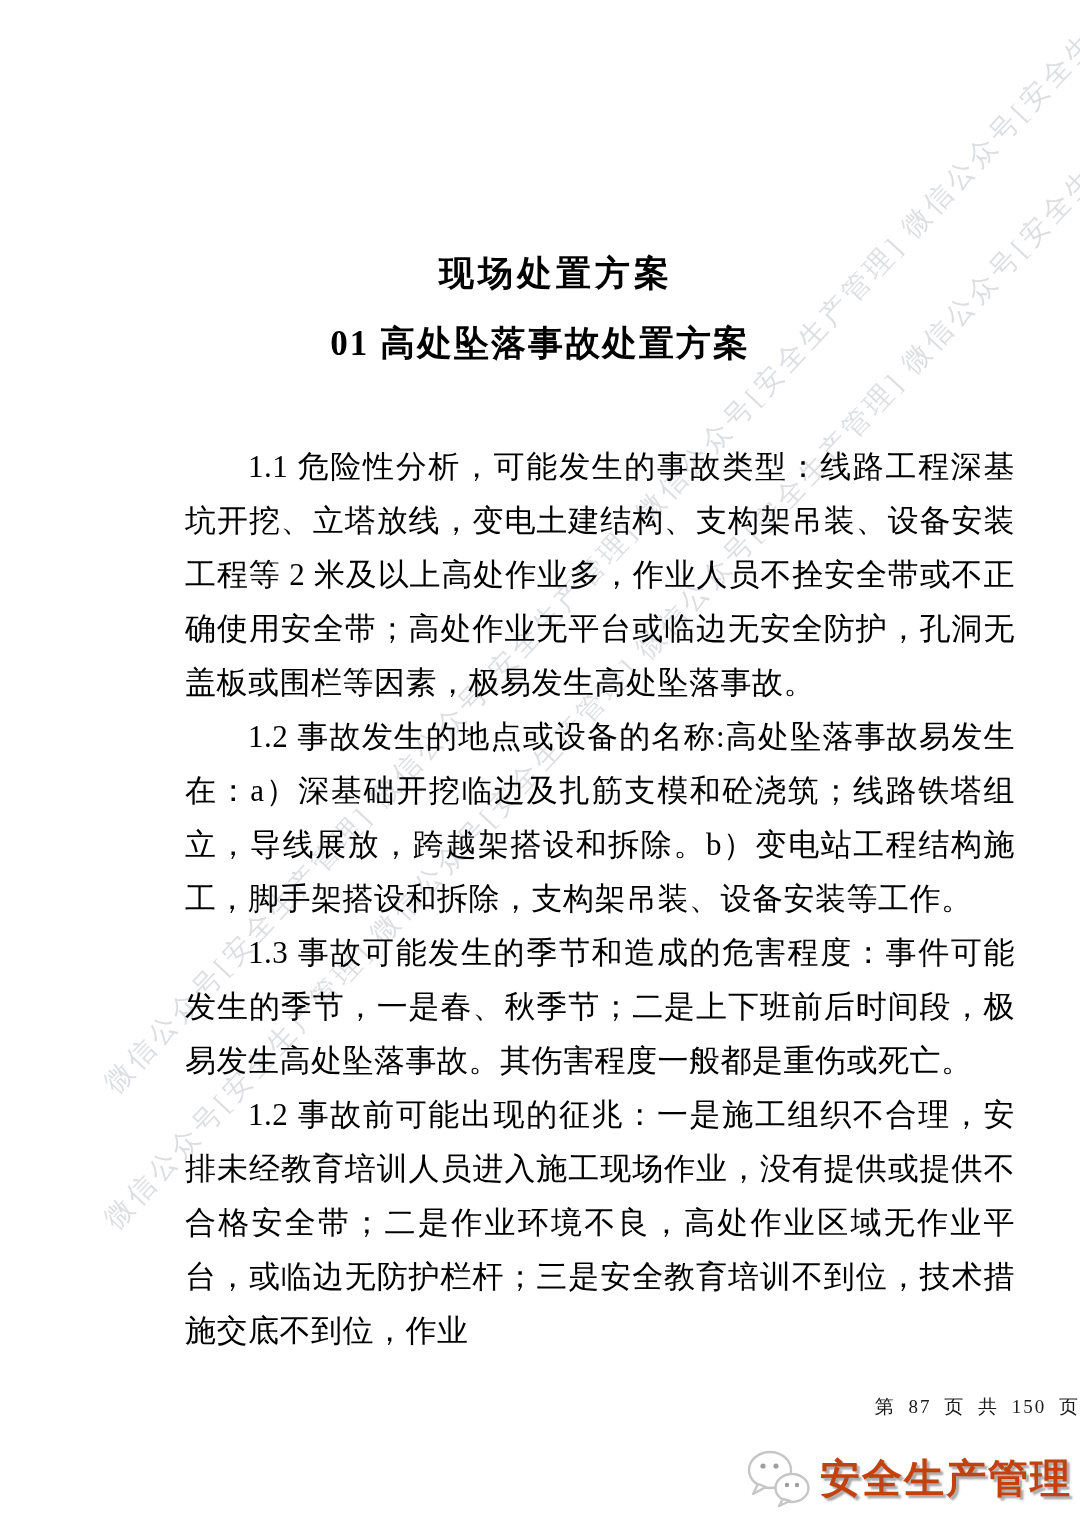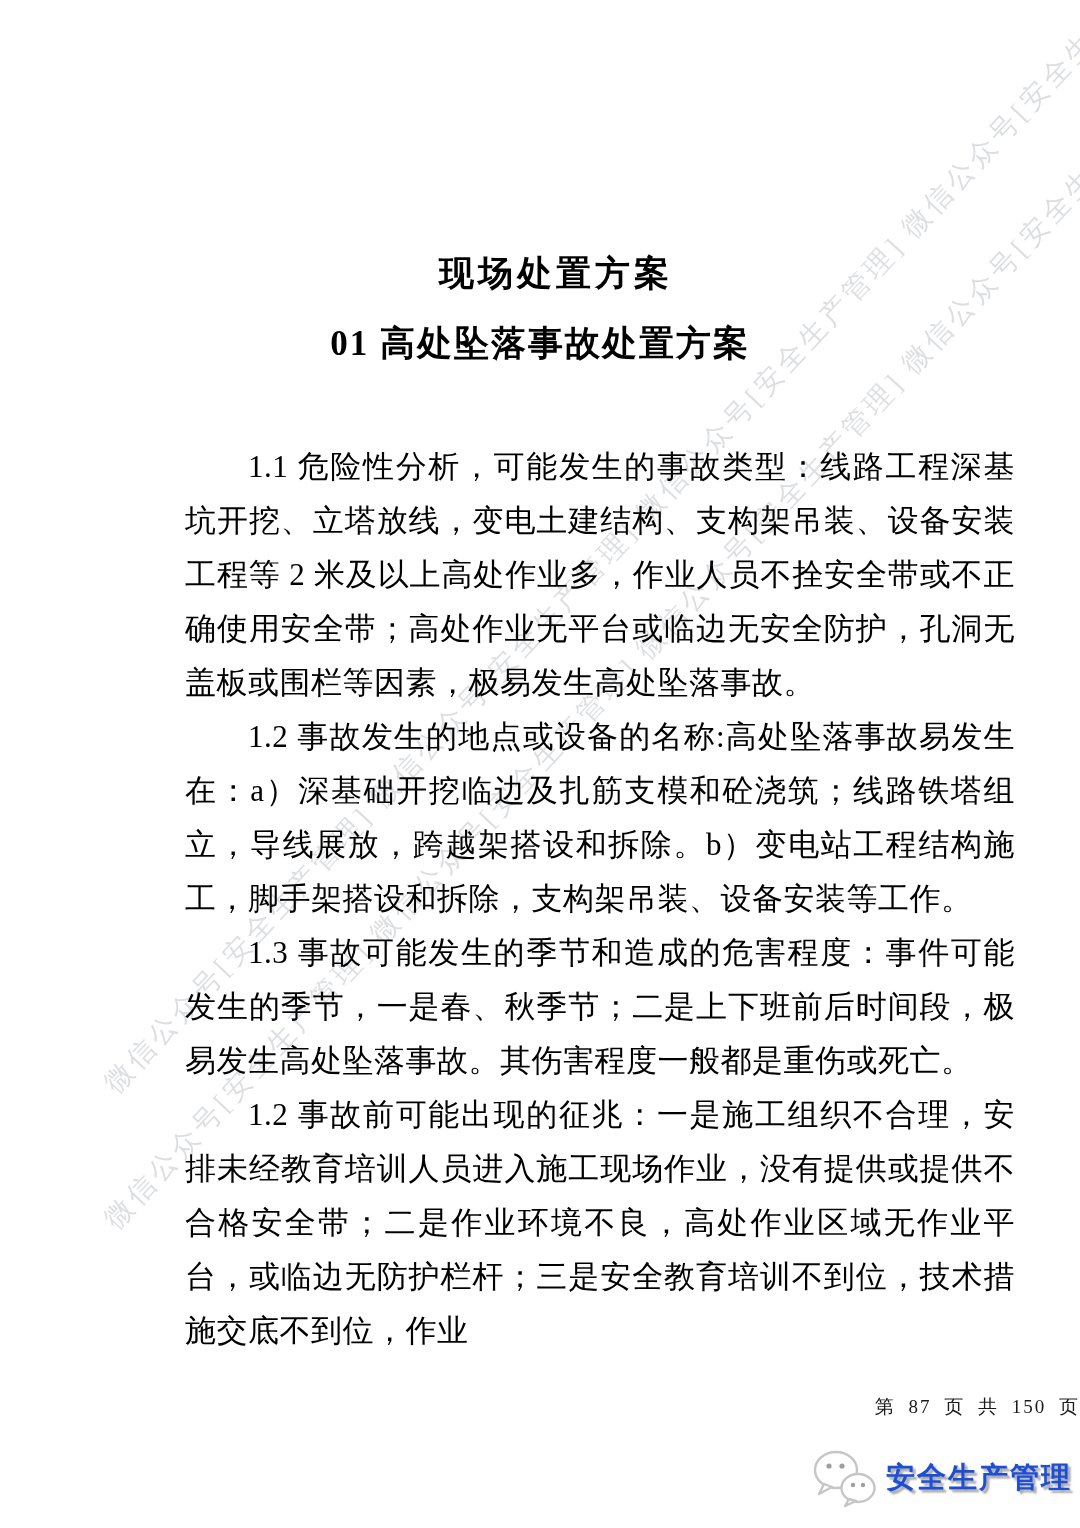--- a/index.html
+++ b/index.html
@@ -76,22 +76,22 @@
   }
 
   
   .brand {
     position: absolute; right: 8px; top: 1448px;
     display: flex; align-items: center; gap: 8px;
   }
   .brand-icon { width: 66px; height: 60px; }
   .brand-name {
     font-family: "Liberation Sans", "DejaVu Sans", sans-serif;
-    font-size: 29px; font-weight: bold; letter-spacing: 2px;
-    color: #1d4ed8;
+    font-size: 40px; font-weight: bold; letter-spacing: 2px;
+    color: #c2410c;
     text-shadow: 3px 3px 2px #a9a9a9, 1px 1px 0 #c9c9c9;
   }
 </style>
 </head>
 <body>
 
 <div class="page">
 
   <div class="wm-layer">
     <div class="wm wm-1">微信公众号[安全生产管理]  微信公众号[安全生产管理]  微信公众号[安全生产管理]  微信公众号[安全生产管理]  微信公众号[安全生产管理]  微信公众号[安全生产管理]  微信公众号[安全生产管理]  微信公众号[安全生产管理]</div>

